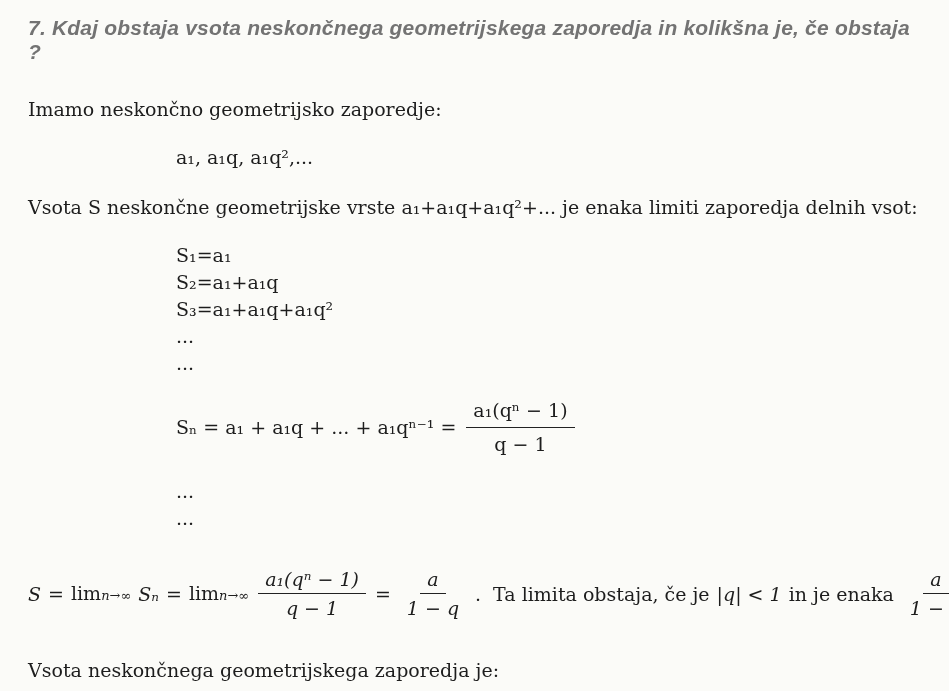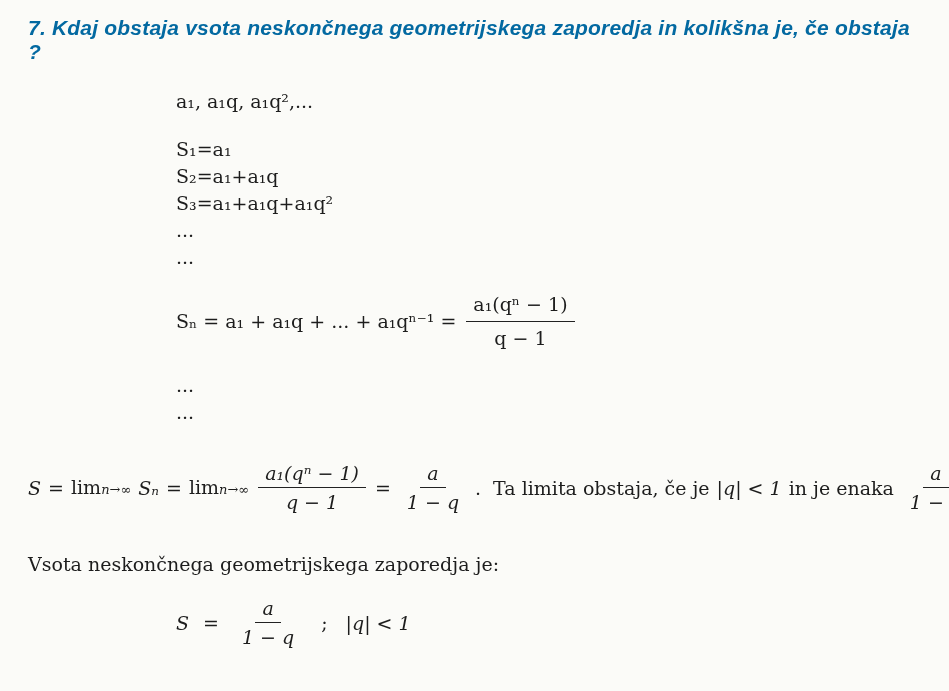--- a/index.html
+++ b/index.html
@@ -11,21 +11,21 @@
     overflow:hidden;
   }
   .page { padding:16px 28px 0 28px; width:949px; height:691px; }
 
   .title {
     font-family:"Liberation Sans",sans-serif;
     font-weight:bold;
     font-style:italic;
     font-size:21px;
     letter-spacing:0.2px;
-    color:#0369a1;
+    color:#737373;
   }
 
   .para { font-size:19px; }
   .intro { margin-top:34px; }
   .sequence { margin:26px 0 0 148px; font-size:19px; }
   .sum-desc { margin-top:28px; }
 
   .partials { margin:24px 0 0 148px; font-size:19px; }
   .pline { line-height:27px; }
 
@@ -63,23 +63,25 @@
   }
   .semi { margin:0 4px; }
 </style>
 </head>
 <body>
 
 <div class="page">
 
   <div class="title">7. Kdaj obstaja vsota neskončnega geometrijskega zaporedja in kolikšna je, če obstaja ?</div>
 
+  <p class="para intro">Imamo neskončno geometrijsko zaporedje:</p>
 
   <div class="sequence">a₁, a₁q, a₁q²,...</div>
 
+  <p class="para sum-desc">Vsota S neskončne geometrijske vrste a₁+a₁q+a₁q²+... je enaka limiti zaporedja delnih vsot:</p>
 
   <div class="partials">
     <div class="pline">S₁=a₁</div>
     <div class="pline">S₂=a₁+a₁q</div>
     <div class="pline">S₃=a₁+a₁q+a₁q²</div>
     <div class="pline">...</div>
     <div class="pline">...</div>
 
     <div class="pline sn-line">
       <span class="sn-lhs">Sₙ = a₁ + a₁q + ... + a₁qⁿ⁻¹ =</span>

